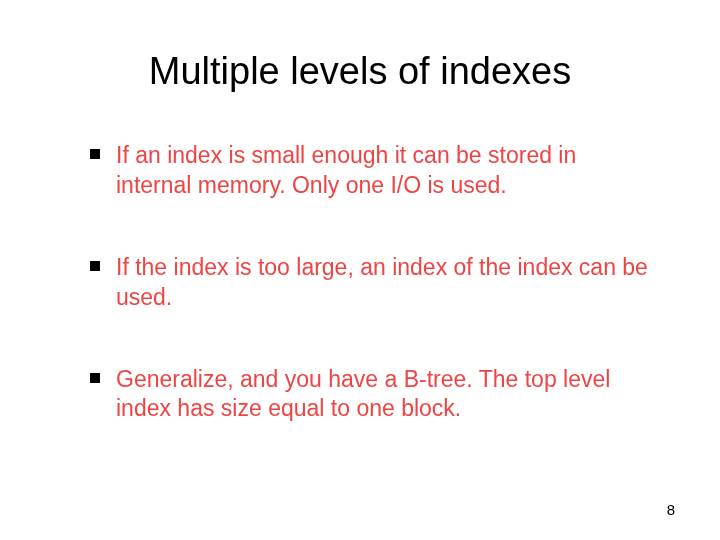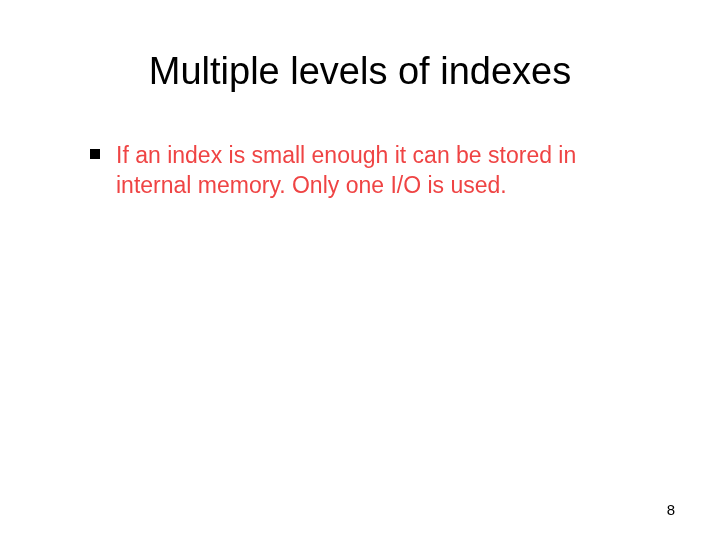--- a/index.html
+++ b/index.html
@@ -59,15 +59,17 @@
       color: #000;
     }
   </style>
 </head>
 <body>
 
 <div class="slide">
   <h1 class="title">Multiple levels of indexes</h1>
   <ul class="bullets">
     <li>If an index is small enough it can be stored in internal memory. Only one I/O is used.</li>
+    <li>If the index is too large, an index of the index can be used.</li>
+    <li>Generalize, and you have a B-tree. The top level index has size equal to one block.</li>
   </ul>
   <div class="page-number">8</div>
 </div>
 
 </body></html>

